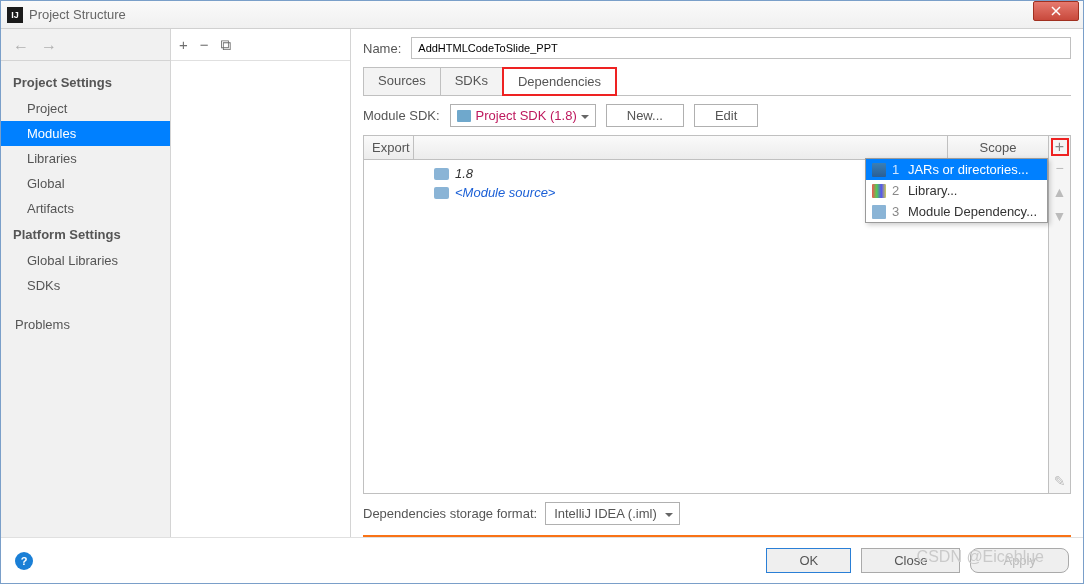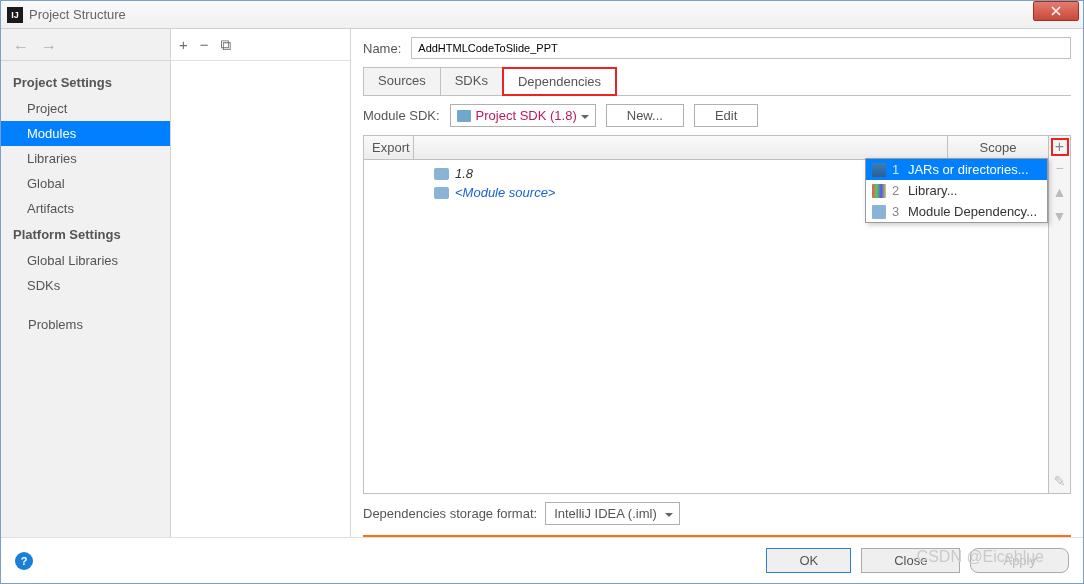--- a/index.html
+++ b/index.html
@@ -117,21 +117,21 @@
         <div class="sidebar-header">Project Settings</div>
         <div class="sidebar-item">Project</div>
         <div class="sidebar-item selected">Modules</div>
         <div class="sidebar-item">Libraries</div>
         <div class="sidebar-item">Global</div>
         <div class="sidebar-item">Artifacts</div>
         <div class="sidebar-header">Platform Settings</div>
         <div class="sidebar-item">Global Libraries</div>
         <div class="sidebar-item">SDKs</div>
         <div style="height:14px"></div>
-        <div class="sidebar-item" style="padding-left:27px">Problems</div>
+        <div class="sidebar-item" style="padding-left:14px">Problems</div>
       </div>
     </div>
 
     <div class="tree-panel">
       <div class="tree-toolbar">
         <span>+</span>
         <span>−</span>
         <span>⧉</span>
       </div>
     </div>

